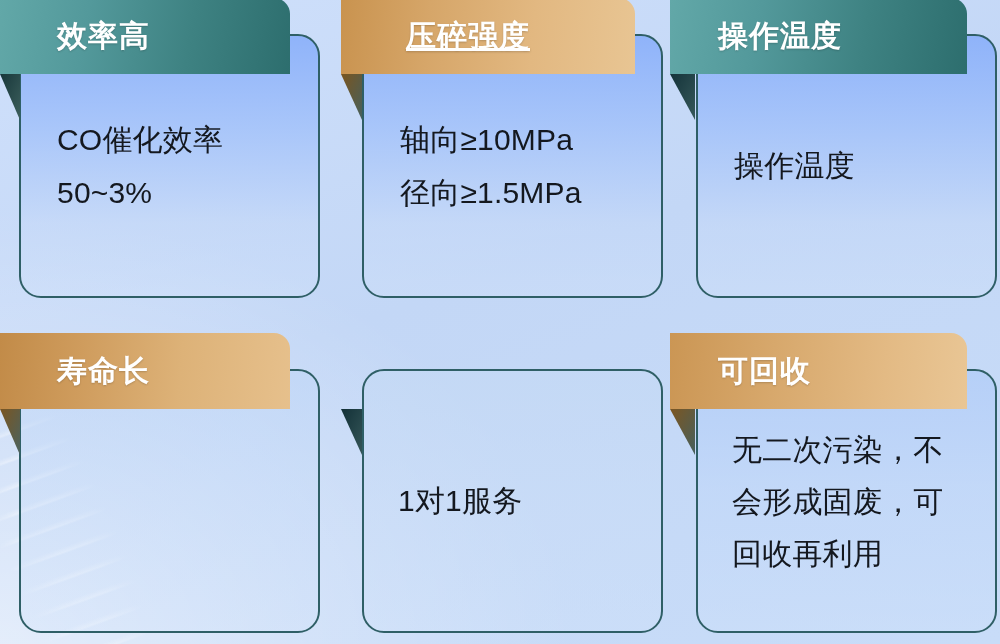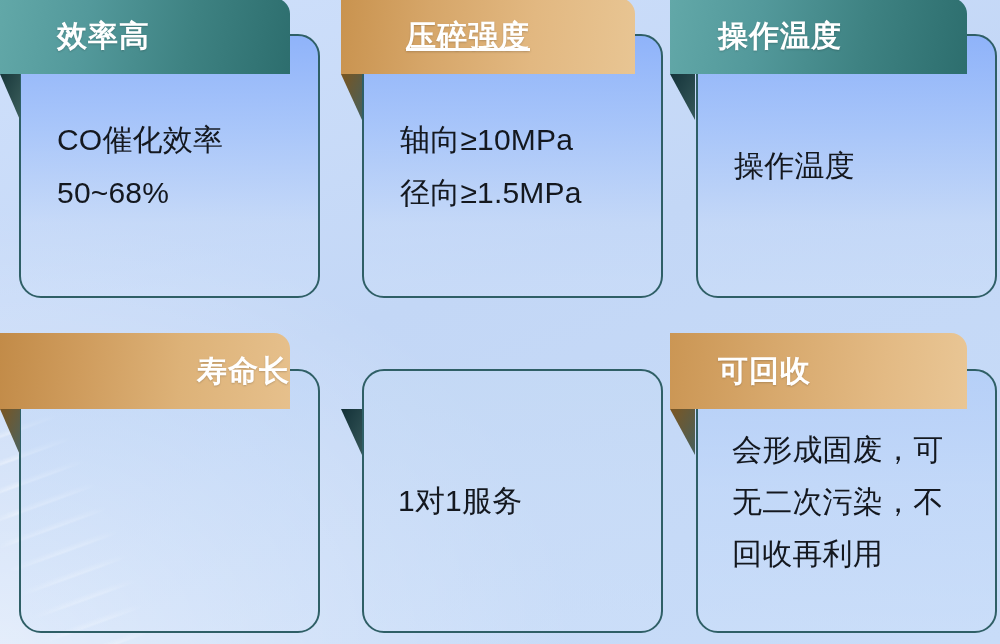--- a/index.html
+++ b/index.html
@@ -136,21 +136,20 @@
   }
   
   .col-1.row-1 .ribbon.teal {
     background: linear-gradient(100deg, #5fa5a6 0%, #4d9395 35%, #317273 72%, #21575a 100%);
   }
   .col-2.row-1 .ribbon.tan {
     background: linear-gradient(95deg, #cb9654 0%, #d7a86c 35%, #e3ba84 72%, #e9c695 100%);
   }
   .col-0.row-1 .ribbon.tan {
     background: linear-gradient(95deg, #c28b48 0%, #cf9c5d 28%, #ddb278 62%, #e6c08c 100%);
-    justify-content: flex-end;
   }
 
   .ribbon-title {
     color: #ffffff;
     font-size: 30px;
     font-weight: bold;
     letter-spacing: 1px;
     padding-left: 57px;
     text-shadow: 0 1px 2px rgba(0,0,0,.18);
     white-space: nowrap;
@@ -225,21 +224,21 @@
             </linearGradient>
           </defs>
           <polygon points="0,0 20,0 20,46" fill="url(#foldTeal1)"></polygon>
         </svg>
       </div>
       <div class="ribbon teal">
         <span class="ribbon-title">效率高</span>
       </div>
       <div class="card-text">
         <span class="line">CO催化效率</span>
-        <span class="line">50~68%</span>
+        <span class="line">50~3%</span>
       </div>
     </div>
 
     <div class="card col-1 row-0">
       <div class="card-body"></div>
       <div class="fold">
         <svg width="25" height="46" viewBox="0 0 25 46" xmlns="http://www.w3.org/2000/svg">
           <defs>
             <linearGradient id="foldTan2" x1="0" y1="0" x2="1" y2="1">
               <stop offset="0%" stop-color="#7a5520"></stop>
@@ -325,20 +324,20 @@
               <stop offset="100%" stop-color="#46605d"></stop>
             </linearGradient>
           </defs>
           <polygon points="0,0 25,0 25,46" fill="url(#foldTan6)"></polygon>
         </svg>
       </div>
       <div class="ribbon tan">
         <span class="ribbon-title">可回收</span>
       </div>
       <div class="card-text">
+        <span class="line">无二次污染，不</span>
         <span class="line">会形成固废，可</span>
-        <span class="line">无二次污染，不</span>
         <span class="line">回收再利用</span>
       </div>
     </div>
 
   </div>
 </div>
 
 </body></html>

